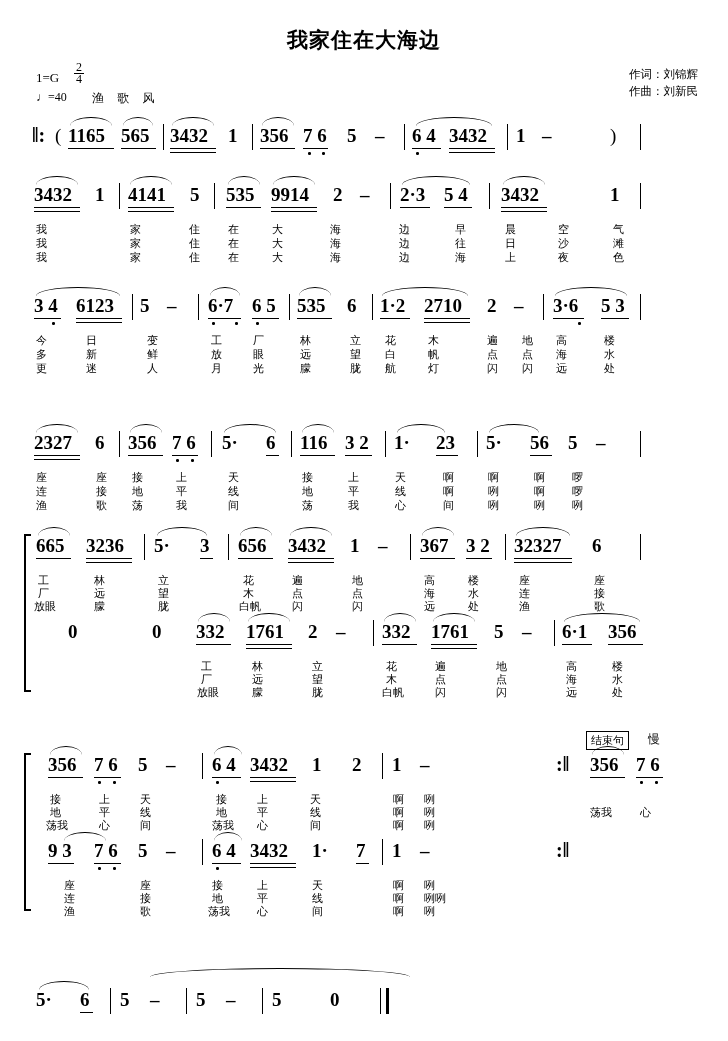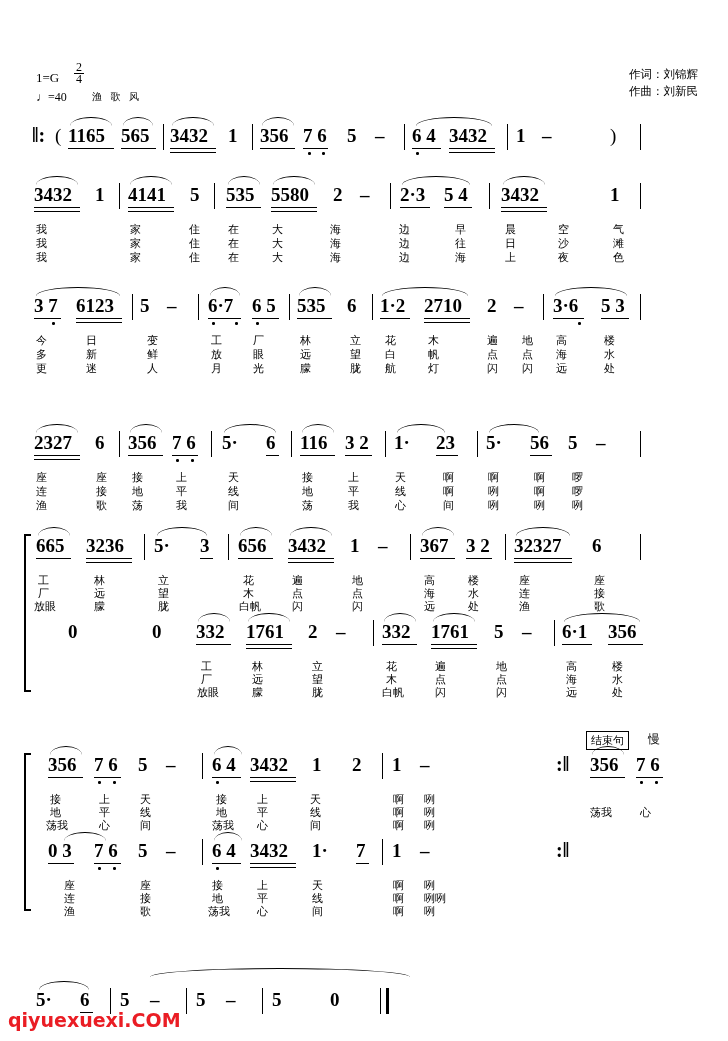--- a/index.html
+++ b/index.html
@@ -55,22 +55,22 @@
     position: absolute;
     left: 36px;
     top: 90px;
     font-size: 12px;
     font-family: "Liberation Serif", serif;
   }
   .style-note {
     position: absolute;
     left: 92px;
     top: 90px;
-    font-family: Liberation Serif, serif;
-    font-size: 10px;
+    font-family: Liberation Mono, monospace;
+    font-size: 12px;
     letter-spacing: 3px;
   }
   .credits {
     position: absolute;
     right: 30px;
     top: 66px;
     text-align: left;
     font-family: "DejaVu Sans", sans-serif;
     font-size: 11.5px;
     line-height: 17px;
@@ -158,20 +158,21 @@
     color: #ea1d24;
     letter-spacing: 0px;
   }
   .logo .dotcom { color: #ea1d24; }
 </style>
 </head>
 <body>
 
 <div class="sheet">
 
+  <div class="title">我家住在大海边</div>
 
   <div class="keysig">1=G</div>
 
   <div class="meter">
     <span class="num">2</span>
     <span class="den">4</span>
   </div>
 
   <div class="tempo">♩=40</div>
   <div class="style-note">渔 歌 风</div>
@@ -252,21 +253,21 @@
     <div class="slur" style="left:130px; top:-9px; width:42px;"></div>
 
     <div class="note" style="left:190px; top:0px;">5</div>
 
     <div class="barline" style="left:214px; top:-2px; height:26px;"></div>
 
     <div class="note" style="left:226px; top:0px;">535</div>
     <div class="beam" style="left:226px; top:22px; width:35px;"></div>
     <div class="slur" style="left:228px; top:-9px; width:32px;"></div>
 
-    <div class="note" style="left:271px; top:0px;">5580</div>
+    <div class="note" style="left:271px; top:0px;">9914</div>
     <div class="beam" style="left:271px; top:22px; width:46px;"></div>
     <div class="beam2" style="left:271px; top:26px; width:46px;"></div>
     <div class="slur" style="left:273px; top:-9px; width:42px;"></div>
 
     <div class="note" style="left:333px; top:0px;">2</div>
     <div class="note" style="left:360px; top:0px;">–</div>
 
     <div class="barline" style="left:390px; top:-2px; height:26px;"></div>
 
     <div class="note" style="left:400px; top:0px;">2·3</div>
@@ -325,21 +326,21 @@
     <div class="lyric" style="left:558px; top:38px;">空</div>
     <div class="lyric" style="left:558px; top:52px;">沙</div>
     <div class="lyric" style="left:558px; top:66px;">夜</div>
 
     <div class="lyric" style="left:613px; top:38px;">气</div>
     <div class="lyric" style="left:613px; top:52px;">滩</div>
     <div class="lyric" style="left:613px; top:66px;">色</div>
   </div>
 
   <div class="system" style="top:296px;height:80px;">
-    <div class="note" style="left:34px; top:0px;">3 7</div>
+    <div class="note" style="left:34px; top:0px;">3 4</div>
     <div class="beam" style="left:34px; top:22px; width:27px;"></div>
     <div class="dot" style="left:52px; top:26px;"></div>
 
     <div class="note" style="left:76px; top:0px;">6123</div>
     <div class="beam" style="left:76px; top:22px; width:46px;"></div>
     <div class="beam2" style="left:76px; top:26px; width:46px;"></div>
     <div class="slur" style="left:36px; top:-9px; width:84px;"></div>
 
     <div class="barline" style="left:132px; top:-2px; height:26px;"></div>
 
@@ -785,21 +786,21 @@
     <div class="lyric" style="left:393px; top:51px;">啊</div>
     <div class="lyric" style="left:393px; top:64px;">啊</div>
 
     <div class="lyric" style="left:424px; top:38px;">咧</div>
     <div class="lyric" style="left:424px; top:51px;">咧</div>
     <div class="lyric" style="left:424px; top:64px;">咧</div>
 
     <div class="lyric" style="left:590px; top:51px;">荡我</div>
     <div class="lyric" style="left:640px; top:51px;">心</div>
 
-    <div class="note" style="left:48px; top:86px;">0 3</div>
+    <div class="note" style="left:48px; top:86px;">9 3</div>
     <div class="beam" style="left:48px; top:108px; width:26px;"></div>
 
     <div class="note" style="left:94px; top:86px;">7 6</div>
     <div class="beam" style="left:94px; top:108px; width:27px;"></div>
     <div class="dot" style="left:98px; top:112px;"></div>
     <div class="dot" style="left:113px; top:112px;"></div>
     <div class="slur" style="left:64px; top:77px; width:42px;"></div>
 
     <div class="note" style="left:138px; top:86px;">5</div>
     <div class="note" style="left:166px; top:86px;">–</div>
@@ -875,17 +876,14 @@
 
     <div class="barline" style="left:262px; top:-2px; height:26px;"></div>
 
     <div class="note" style="left:272px; top:0px;">5</div>
     <div class="note" style="left:330px; top:0px;">0</div>
 
     <div class="barline" style="left:380px; top:-2px; height:26px;"></div>
     <div class="barline" style="left:386px; top:-2px; height:26px; width:3px;"></div>
   </div>
 
-  <div class="logo">
-    <span>qiyuexuexi</span><span class="dotcom">.COM</span>
-  </div>
 
 </div>
 
 </body></html>

